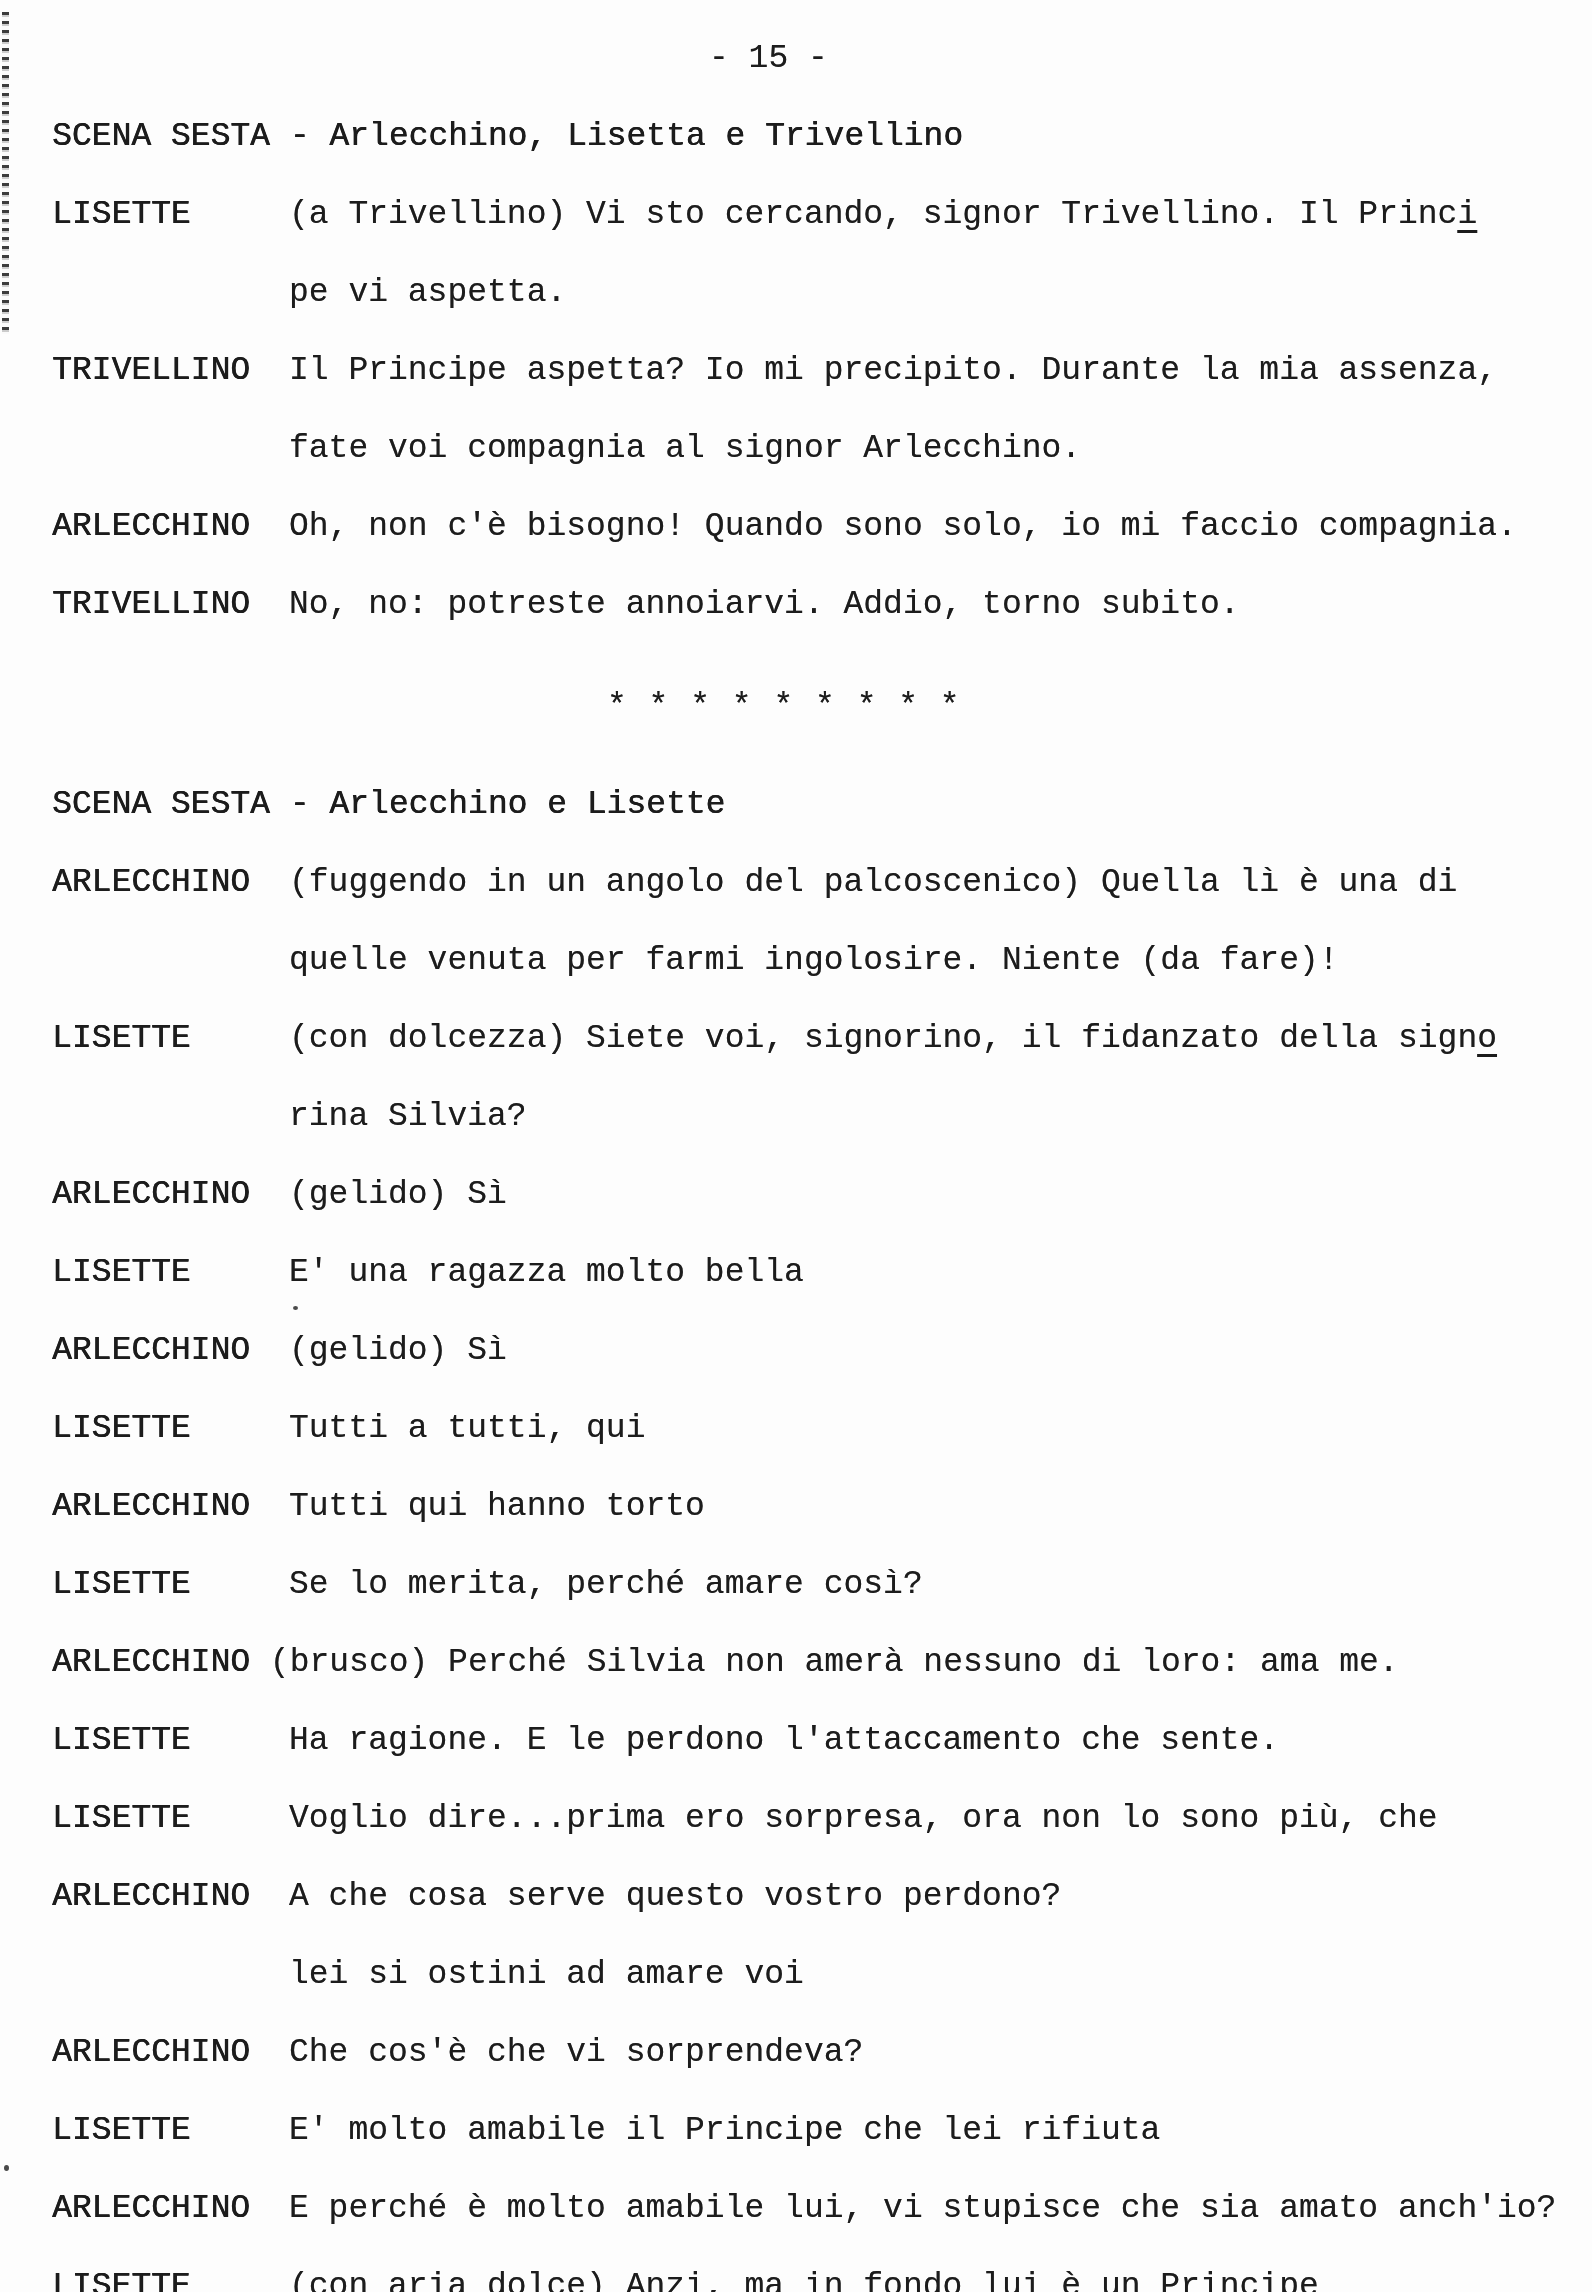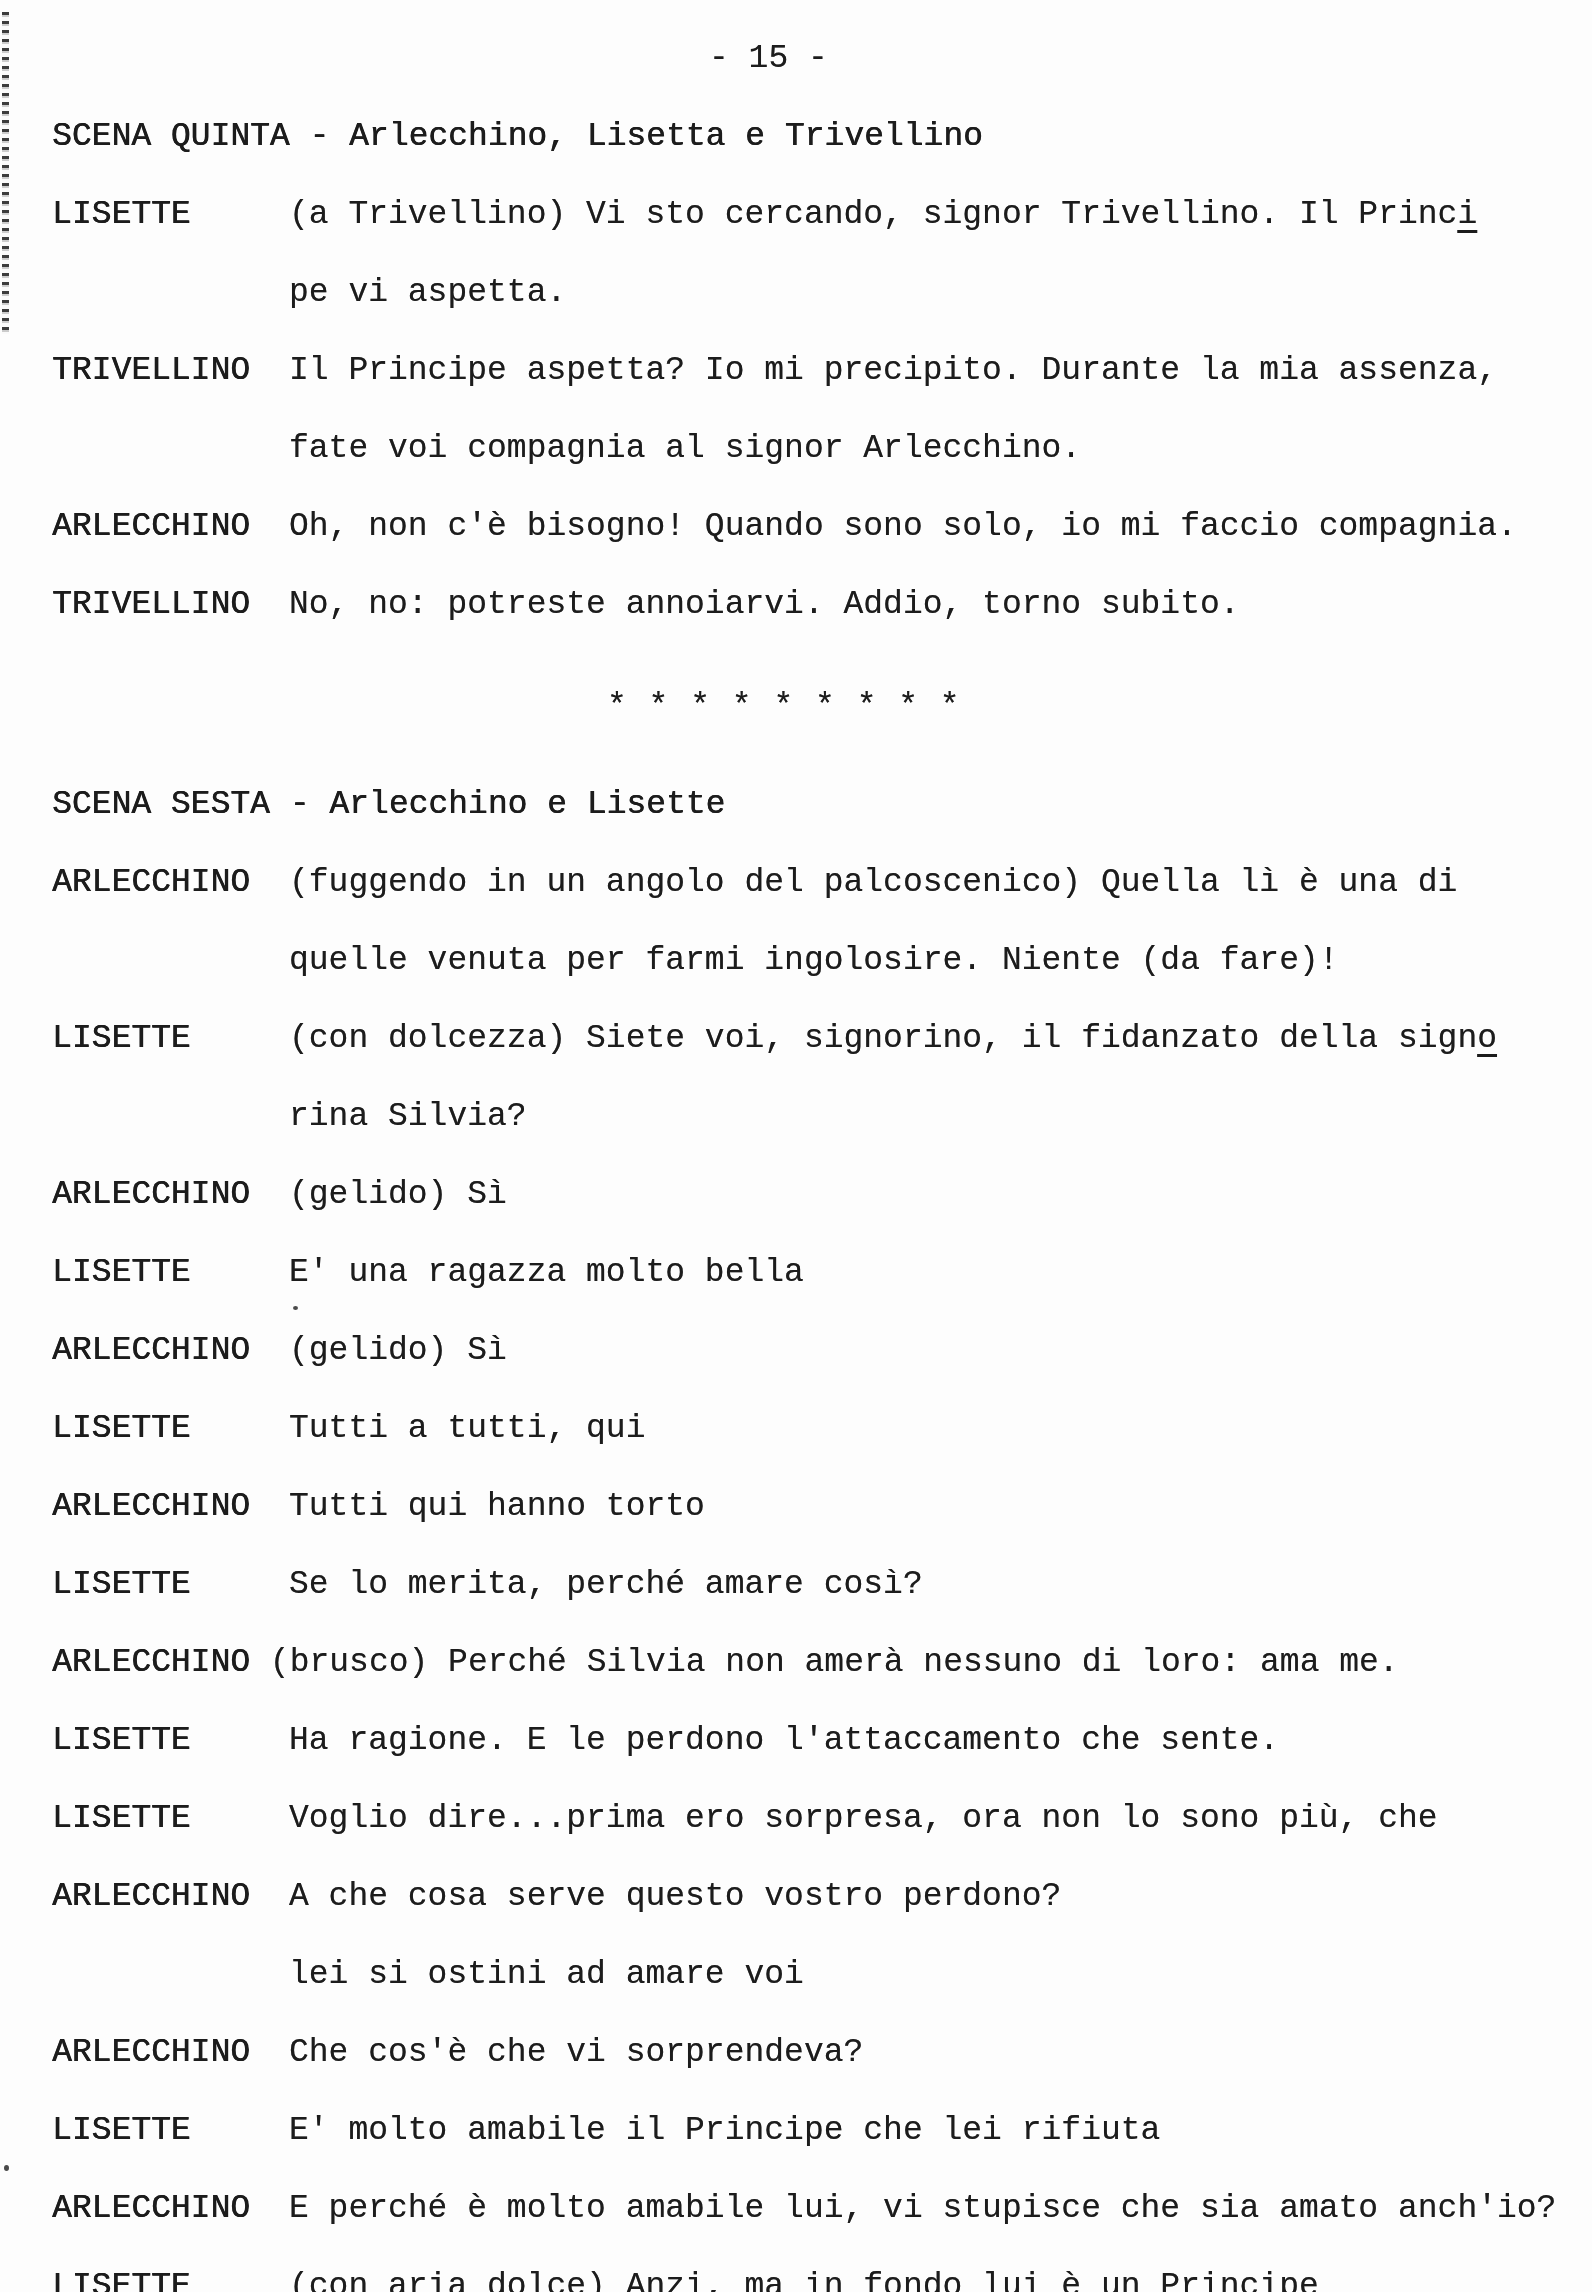--- a/index.html
+++ b/index.html
@@ -76,21 +76,21 @@
 <body>
 
 <div class="page">
   <div class="edge-strip"></div>
   <div class="speck speck-1"></div>
   <div class="speck speck-2"></div>
 
   <div class="page-number">- 15 -</div>
 
   <div class="rows">
-      <div class="row scene"><span>SCENA QUINTA - Arlecchino, Lisetta e Trivellino</span></div>
+      <div class="row scene"><span>SCENA SESTA - Arlecchino, Lisetta e Trivellino</span></div>
       <div class="row dialogue"><span class="speaker">LISETTE</span><span>(a Trivellino) Vi sto cercando, signor Trivellino. Il Princ</span><span class="tail">i</span></div>
       <div class="row cont"><span>pe vi aspetta.</span></div>
       <div class="row dialogue"><span class="speaker">TRIVELLINO</span><span>Il Principe aspetta? Io mi precipito. Durante la mia assenza,</span></div>
       <div class="row cont"><span>fate voi compagnia al signor Arlecchino.</span></div>
       <div class="row dialogue"><span class="speaker">ARLECCHINO</span><span>Oh, non c'è bisogno! Quando sono solo, io mi faccio compagnia.</span></div>
       <div class="row dialogue"><span class="speaker">TRIVELLINO</span><span>No, no: potreste annoiarvi. Addio, torno subito.</span></div>
       <div class="row separator"><span>* * * * * * * * *</span></div>
       <div class="row scene"><span>SCENA SESTA - Arlecchino e Lisette</span></div>
       <div class="row dialogue"><span class="speaker">ARLECCHINO</span><span>(fuggendo in un angolo del palcoscenico) Quella lì è una di</span></div>
       <div class="row cont"><span>quelle venuta per farmi ingolosire. Niente (da fare)!</span></div>

